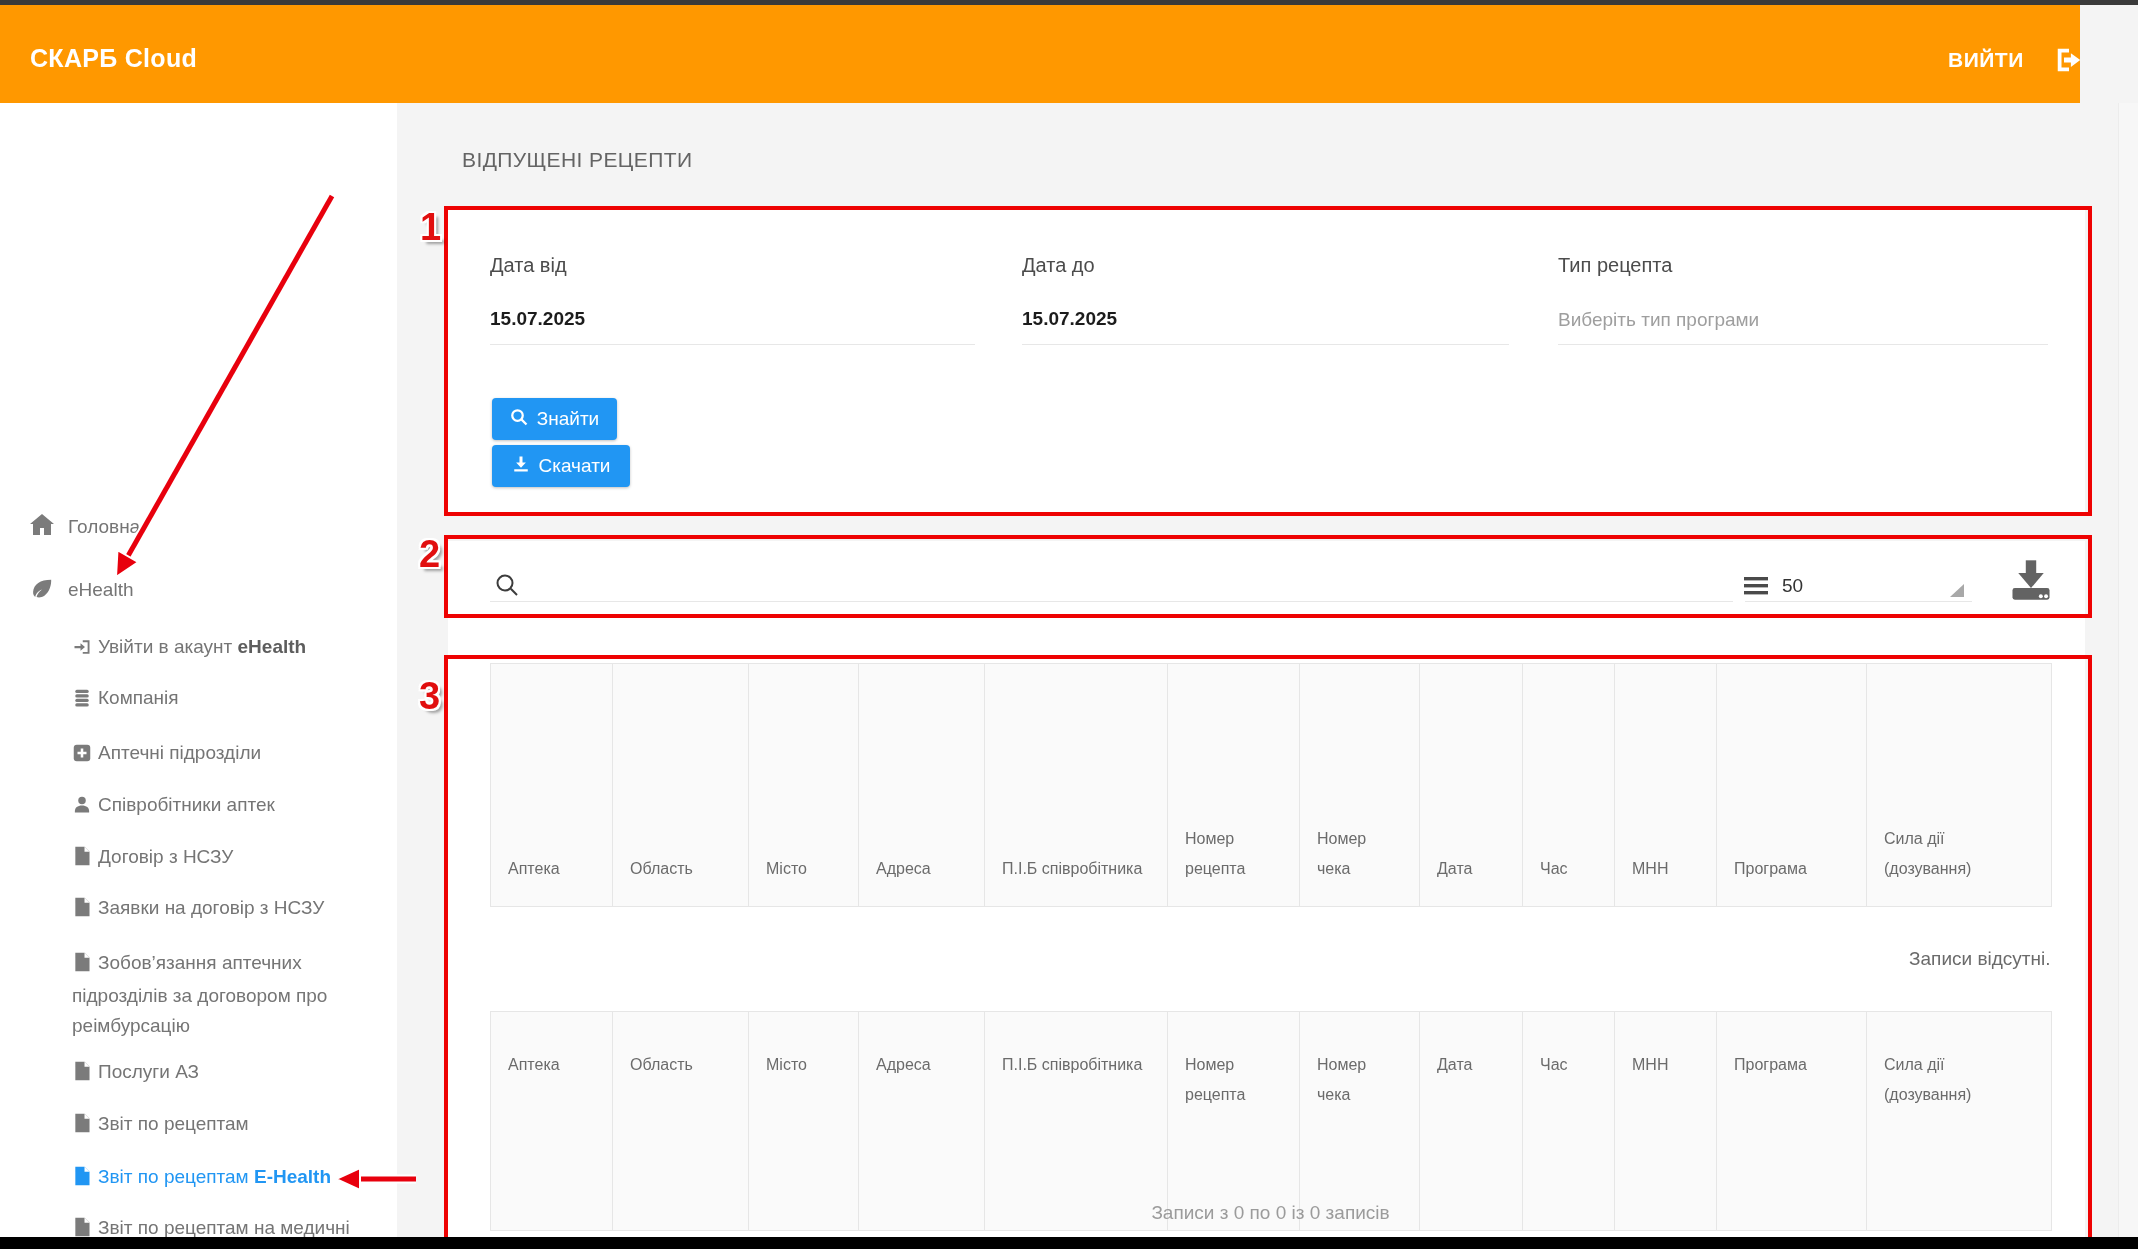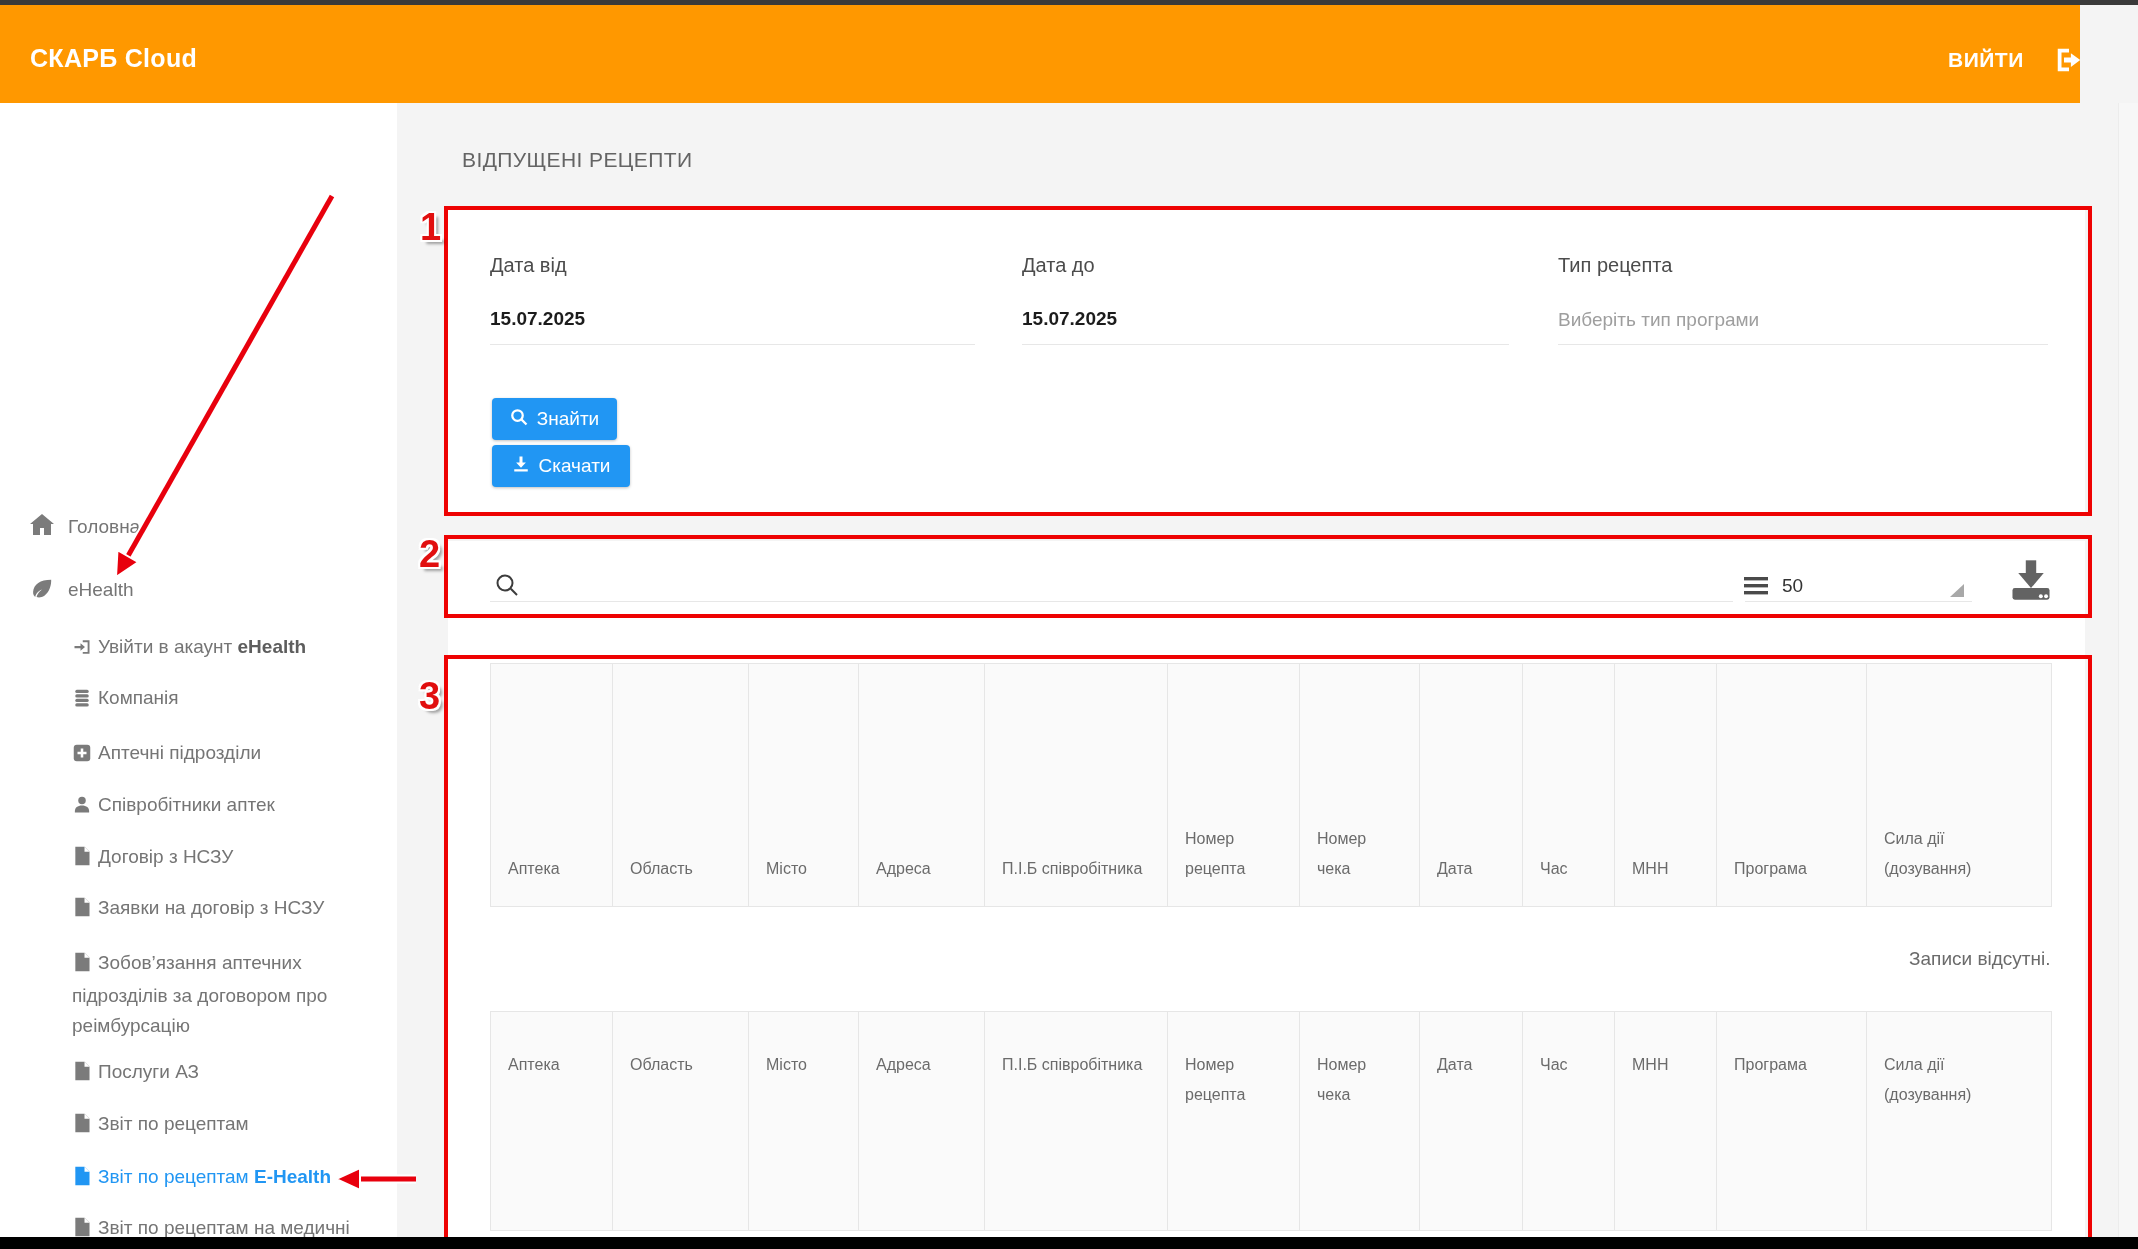--- a/index.html
+++ b/index.html
@@ -307,20 +307,21 @@
         <th>Номер чека</th>
         <th>Дата</th>
         <th>Час</th>
         <th>МНН</th>
         <th>Програма</th>
         <th>Сила дії (дозування)</th>
       </tr>
     </tfoot>
   </table>
 
+  <div class="abs summary">Записи з 0 по 0 із 0 записів</div>
 
   <div class="abs rbox rbox1"></div>
   <div class="abs rbox rbox2"></div>
   <div class="abs rbox rbox3"></div>
   <div class="abs marker m1">1</div>
   <div class="abs marker m2">2</div>
   <div class="abs marker m3">3</div>
 
   <svg class="abs arrows" viewBox="0 0 2138 1249">
 

